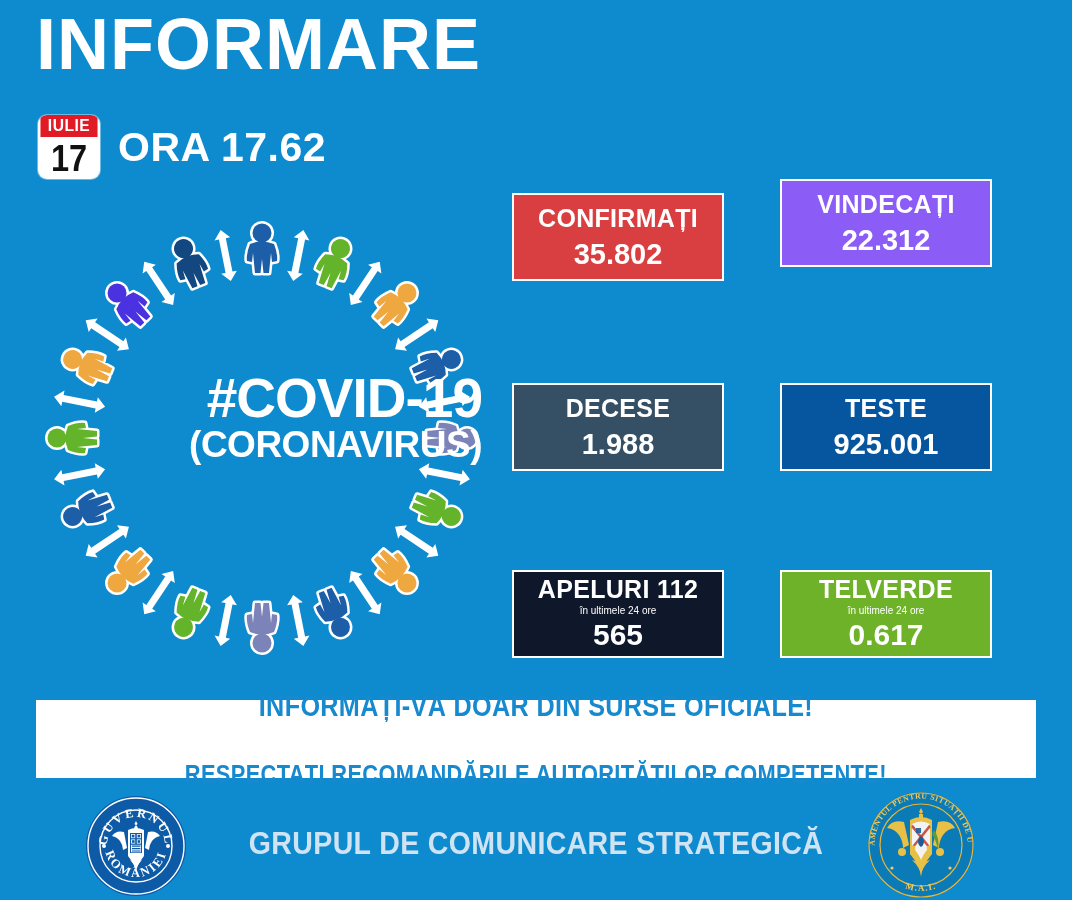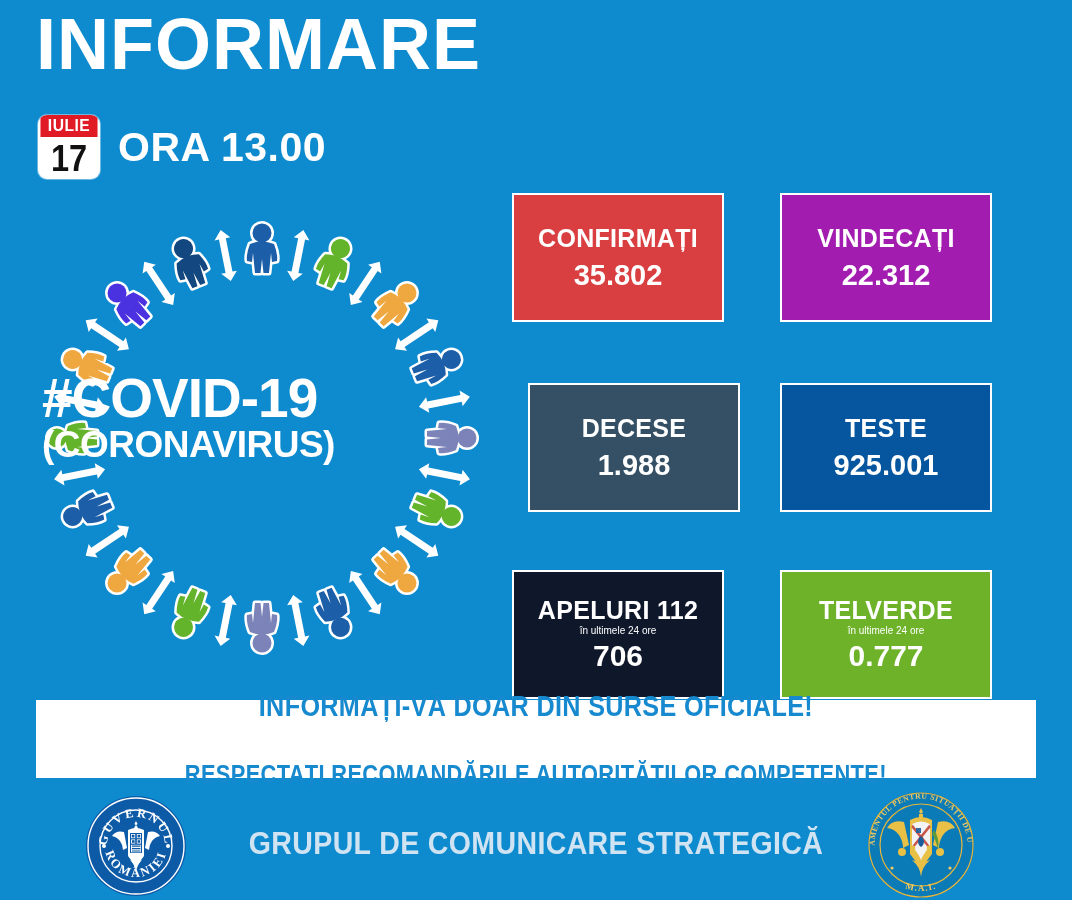--- a/index.html
+++ b/index.html
@@ -33,29 +33,29 @@
   .cal-day{
     flex:1;color:#111;font-size:37px;font-weight:bold;
     display:flex;align-items:center;justify-content:center;
     line-height:1;transform:scaleX(.88);
   }
   .hour{font-size:41px;font-weight:bold;color:#ffffff;letter-spacing:.5px;}
 
   
   .circlewrap{position:absolute;left:42px;top:218px;width:440px;height:440px;}
   .covid-text{
-    position:absolute;left:0;top:152px;width:440px;text-align:left;
+    position:absolute;left:0;top:152px;width:440px;text-align:right;
     color:#ffffff;pointer-events:none;
   }
   .covid-main{font-size:55px;font-weight:bold;line-height:1.02;letter-spacing:-1px;}
   .covid-sub{font-size:37px;font-weight:bold;line-height:1.05;letter-spacing:-.5px;}
 
   
   .card{
-    position:absolute;width:212px;height:129px;
+    position:absolute;width:212px;height:88px;
     border:2px solid #ffffff;
     display:flex;flex-direction:column;align-items:center;justify-content:center;
     color:#ffffff;box-sizing:border-box;
   }
   .card .lbl{font-size:25px;font-weight:bold;letter-spacing:.3px;line-height:1.1;}
   .card .val{font-size:29px;font-weight:bold;margin-top:8px;line-height:1;}
   .card.sub .lbl{margin-top:-2px;}
   .card.sub .note{font-size:10px;line-height:1.15;margin-top:1px;font-weight:normal;}
   .card.sub .val{margin-top:4px;font-size:30px;}
 
@@ -85,21 +85,21 @@
 
 <div class="stage">
 
   <div class="title">INFORMARE</div>
 
   <div class="datebar">
     <div class="cal">
       <div class="cal-top">IULIE</div>
       <div class="cal-day">17</div>
     </div>
-    <div class="hour">ORA 13.00</div>
+    <div class="hour">ORA 17.62</div>
   </div>
 
   <div class="circlewrap">
     <svg width="440" height="440" viewBox="0 0 440 440">
       <defs>
         <g id="person">
           <circle cx="0" cy="-19" r="9.5"></circle>
           <path d="M-12,-8 q12,-5 24,0 q4,10 3,17 l-5,1 l-1,-9 l-2,20 l-5.5,0 l-1.5,-14 l-1.5,14 l-5.5,0 l-2,-20 l-1,9 l-5,-1 q-1,-7 3,-17 z"></path>
         </g>
         <g id="arrow">
@@ -195,41 +195,41 @@
       <div class="covid-main">#COVID-19</div>
       <div class="covid-sub">(CORONAVIRUS)</div>
     </div>
   </div>
 
   <div id="cards">
       <div class="card" style="left: 512px; top: 193px; background: rgb(217, 63, 64);">
         <div class="lbl">CONFIRMAȚI</div>
         <div class="val">35.802</div>
       </div>
-      <div class="card" style="left: 780px; top: 193px; background: #a21caf;">
+      <div class="card" style="left: 780px; top: 179px; background: #8b5cf6;">
         <div class="lbl">VINDECAȚI</div>
         <div class="val">22.312</div>
       </div>
-      <div class="card" style="left: 528px; top: 383px; background: rgb(53, 80, 101);">
+      <div class="card" style="left: 512px; top: 383px; background: rgb(53, 80, 101);">
         <div class="lbl">DECESE</div>
         <div class="val">1.988</div>
       </div>
       <div class="card" style="left: 780px; top: 383px; background: rgb(5, 86, 158);">
         <div class="lbl">TESTE</div>
         <div class="val">925.001</div>
       </div>
       <div class="card sub" style="left: 512px; top: 570px; background: #0f172a;">
         <div class="lbl">APELURI 112</div>
         <div class="note">în ultimele 24 ore</div>
-        <div class="val">706</div>
+        <div class="val">565</div>
       </div>
       <div class="card sub" style="left: 780px; top: 570px; background: rgb(110, 178, 42);">
         <div class="lbl">TELVERDE</div>
         <div class="note">în ultimele 24 ore</div>
-        <div class="val">0.777</div>
+        <div class="val">0.617</div>
       </div>
     </div>
 
   <div class="banner">
     <div class="l1">INFORMAȚI-VĂ DOAR DIN SURSE OFICIALE!</div>
     <div class="l2">RESPECTAȚI RECOMANDĂRILE AUTORITĂȚILOR COMPETENTE!</div>
   </div>
 
   <div class="seal left">
     <svg width="104" height="104" viewBox="0 0 104 104">

